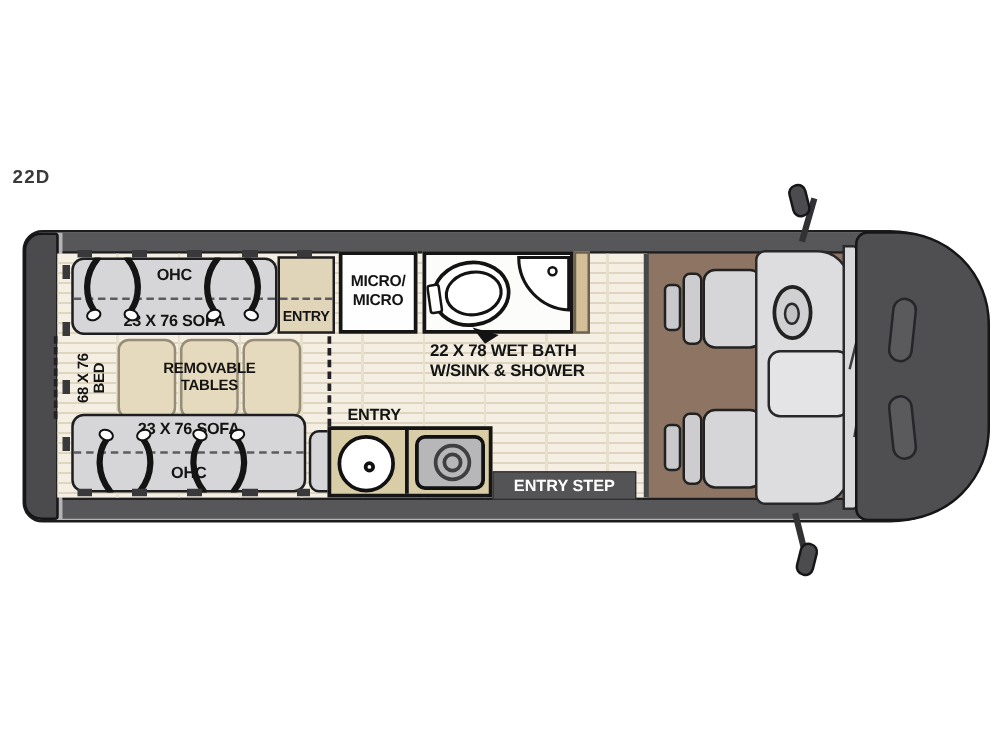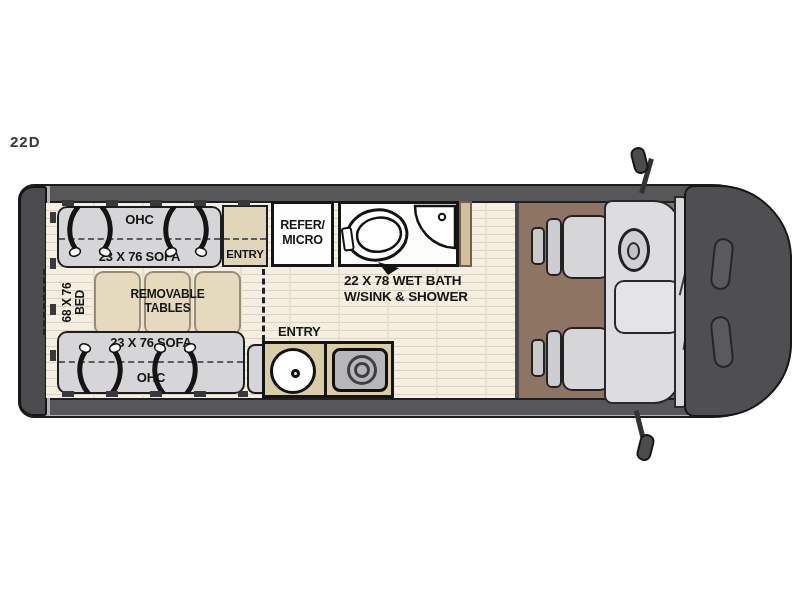--- a/index.html
+++ b/index.html
@@ -104,21 +104,21 @@
       <ellipse cx="114" cy="46" rx="5.5" ry="4" transform="rotate(-20 114 46)"></ellipse>
       <ellipse cx="144" cy="46" rx="5.5" ry="4" transform="rotate(20 144 46)"></ellipse>
     </g>
   </svg>
 
   <div class="ward"></div>
   <div class="dash-h" style="left:224px;top:238px;width:42px;"></div>
   <div class="lbl center" style="left:220px;top:248px;width:50px;font-size:11.5px;">ENTRY</div>
 
   <div class="refer"></div>
-  <div class="lbl center" style="left:271px;top:218px;width:63px;font-size:12.5px;">REFER/</div>
+  <div class="lbl center" style="left:271px;top:218px;width:63px;font-size:12.5px;">MICRO/</div>
   <div class="lbl center" style="left:271px;top:233px;width:63px;font-size:12.5px;">MICRO</div>
 
   <div class="wetbath"></div>
   <svg style="left:341px;top:204px;" width="115" height="60" viewBox="0 0 115 60">
     <g transform="rotate(-8 36 31)">
       <ellipse cx="36" cy="31" rx="30" ry="25" fill="#fff" stroke="#131313" stroke-width="3"></ellipse>
       <ellipse cx="38" cy="31" rx="22" ry="17" fill="#fff" stroke="#131313" stroke-width="2.5"></ellipse>
       <rect x="2" y="20" width="9" height="22" rx="2" fill="#fff" stroke="#131313" stroke-width="2"></rect>
     </g>
     <g transform="translate(74,1)">
@@ -173,20 +173,21 @@
     <div class="sink">
         <div class="sink-dot"></div>
       </div>
     <div class="galley-div"></div>
     <div class="cooktop">
       <div class="ring1"></div>
       <div class="ring2"></div>
     </div>
   </div>
 
+  <div class="entry-step">ENTRY STEP</div>
 
   <div class="ticks-top"></div>
   <div class="ticks-bottom"></div>
 
   <div class="seat-headrest" style="top:227px;"></div>
   <div class="seat-back" style="top:218px;"></div>
   <div class="seat-cushion" style="top:215px;"></div>
   <div class="seat-headrest" style="top:339px;"></div>
   <div class="seat-back" style="top:330px;"></div>
   <div class="seat-cushion" style="top:327px;"></div>

